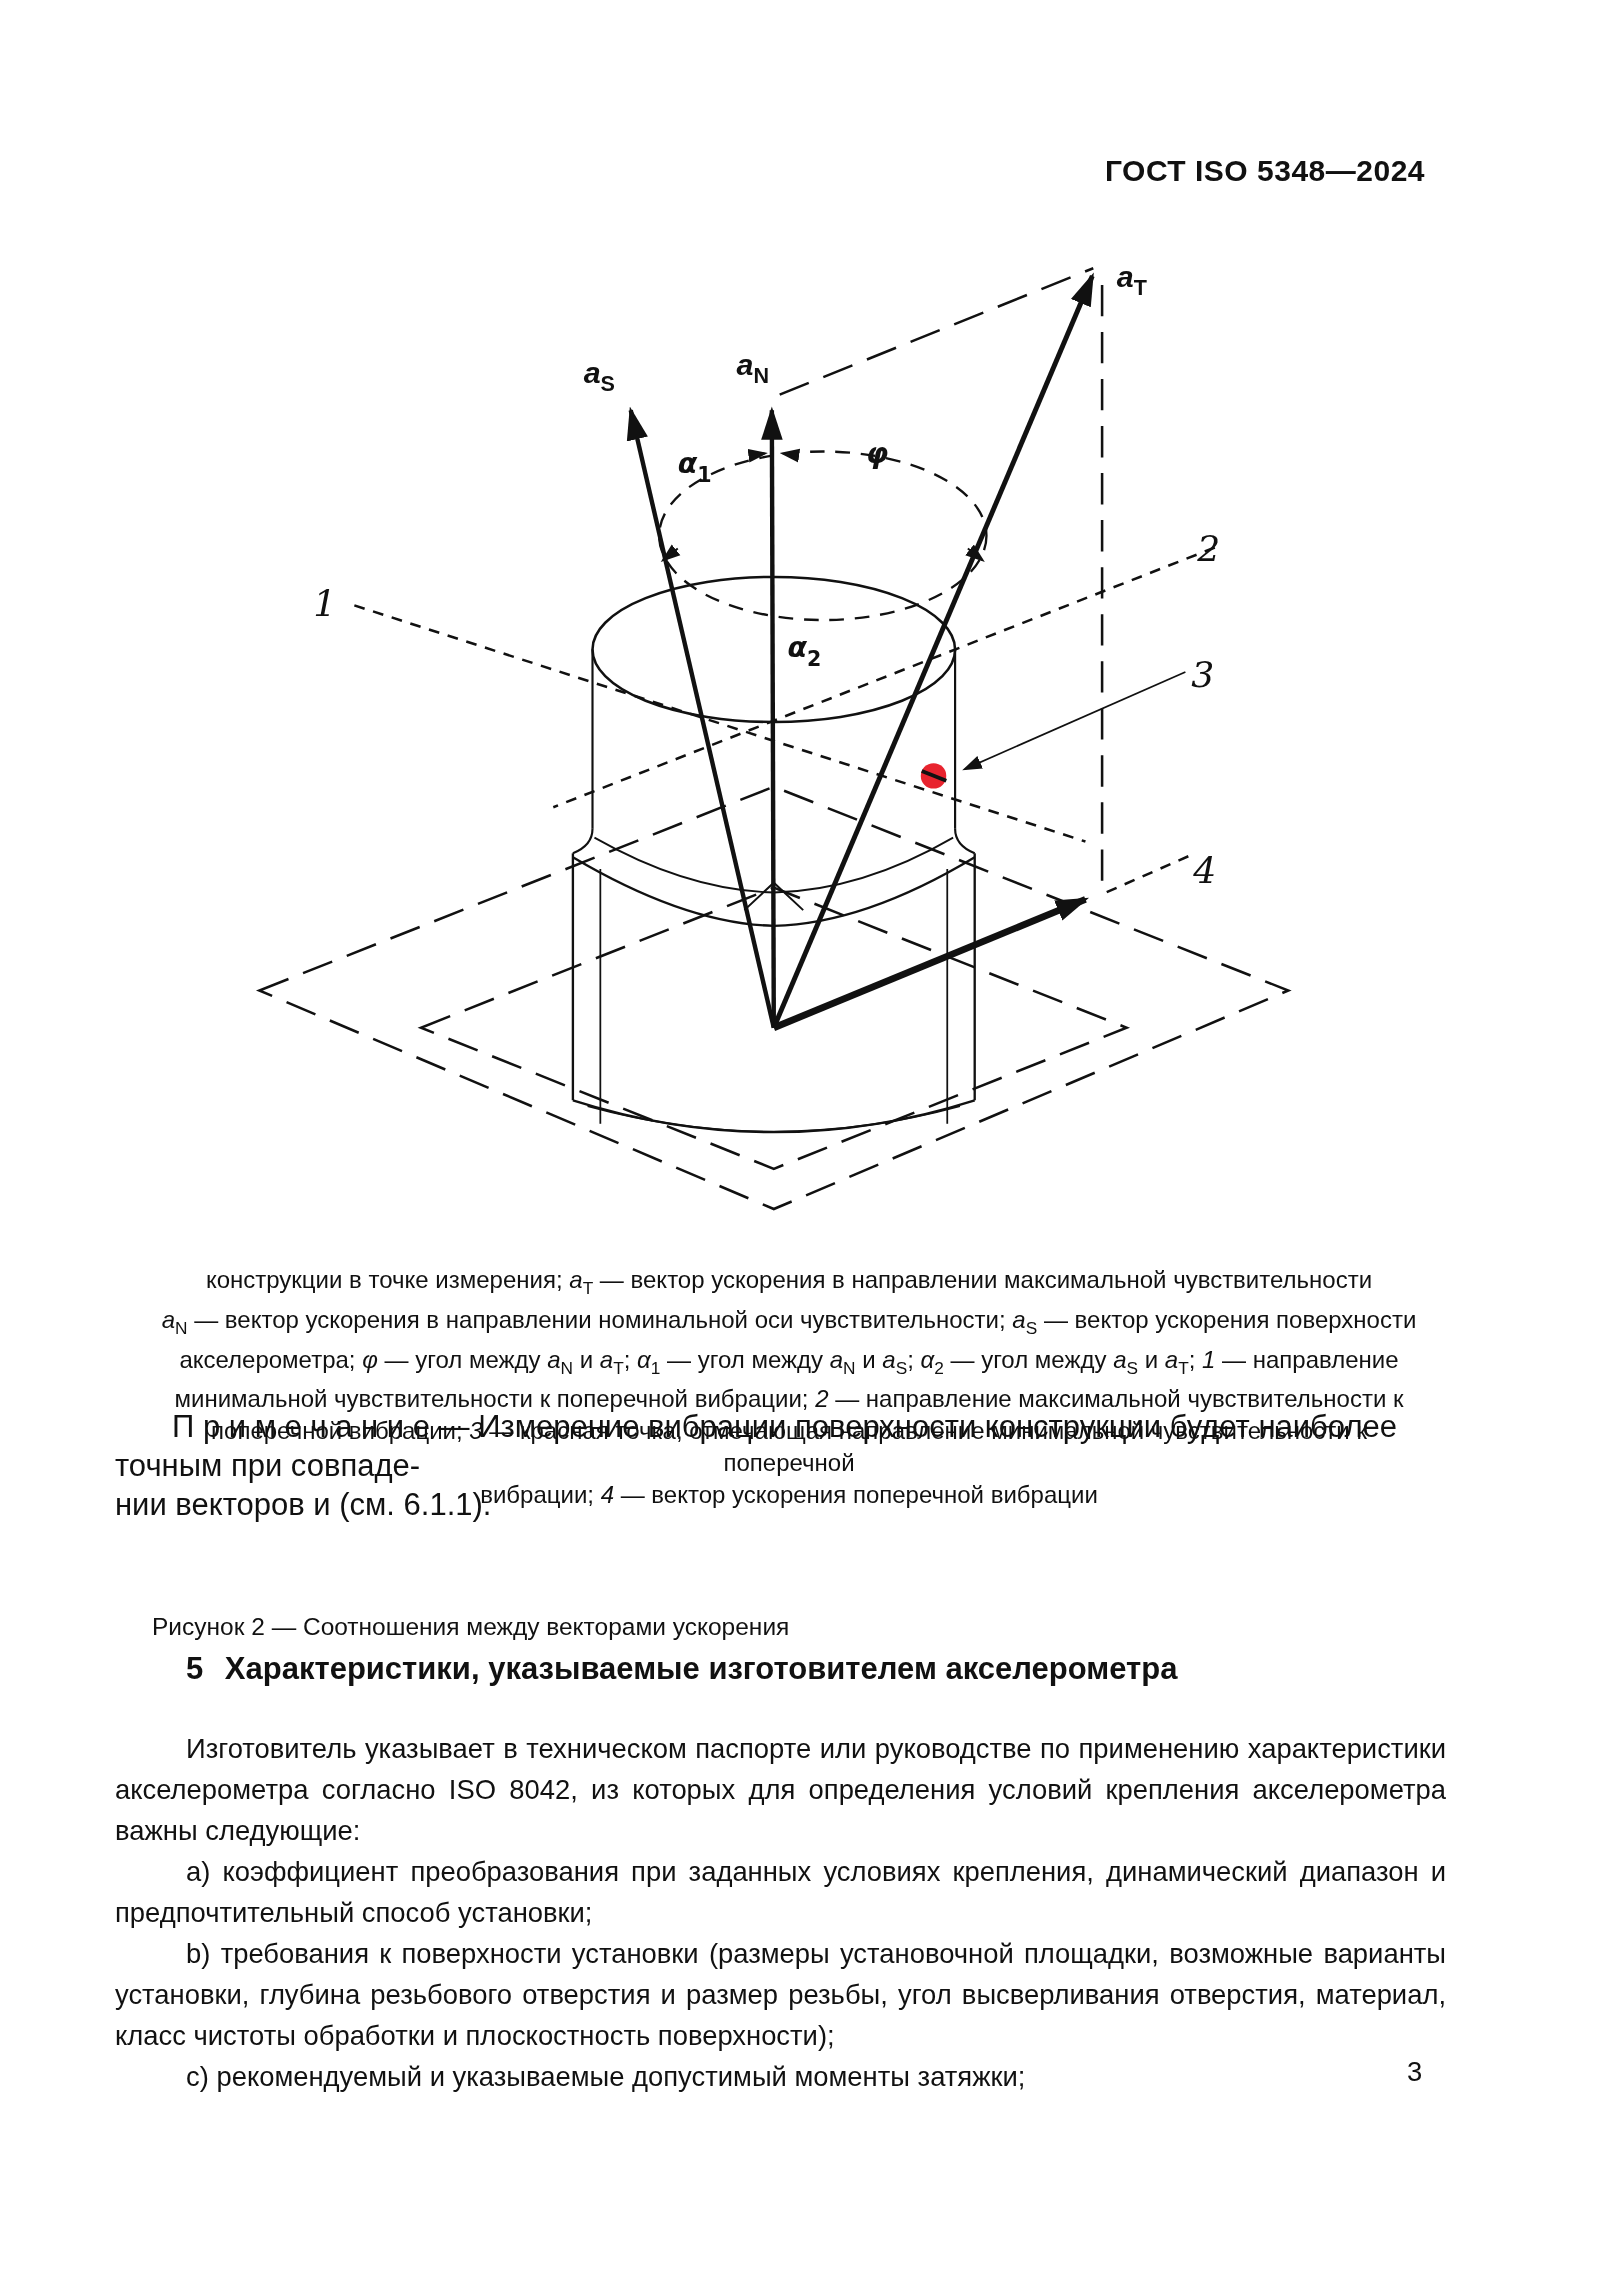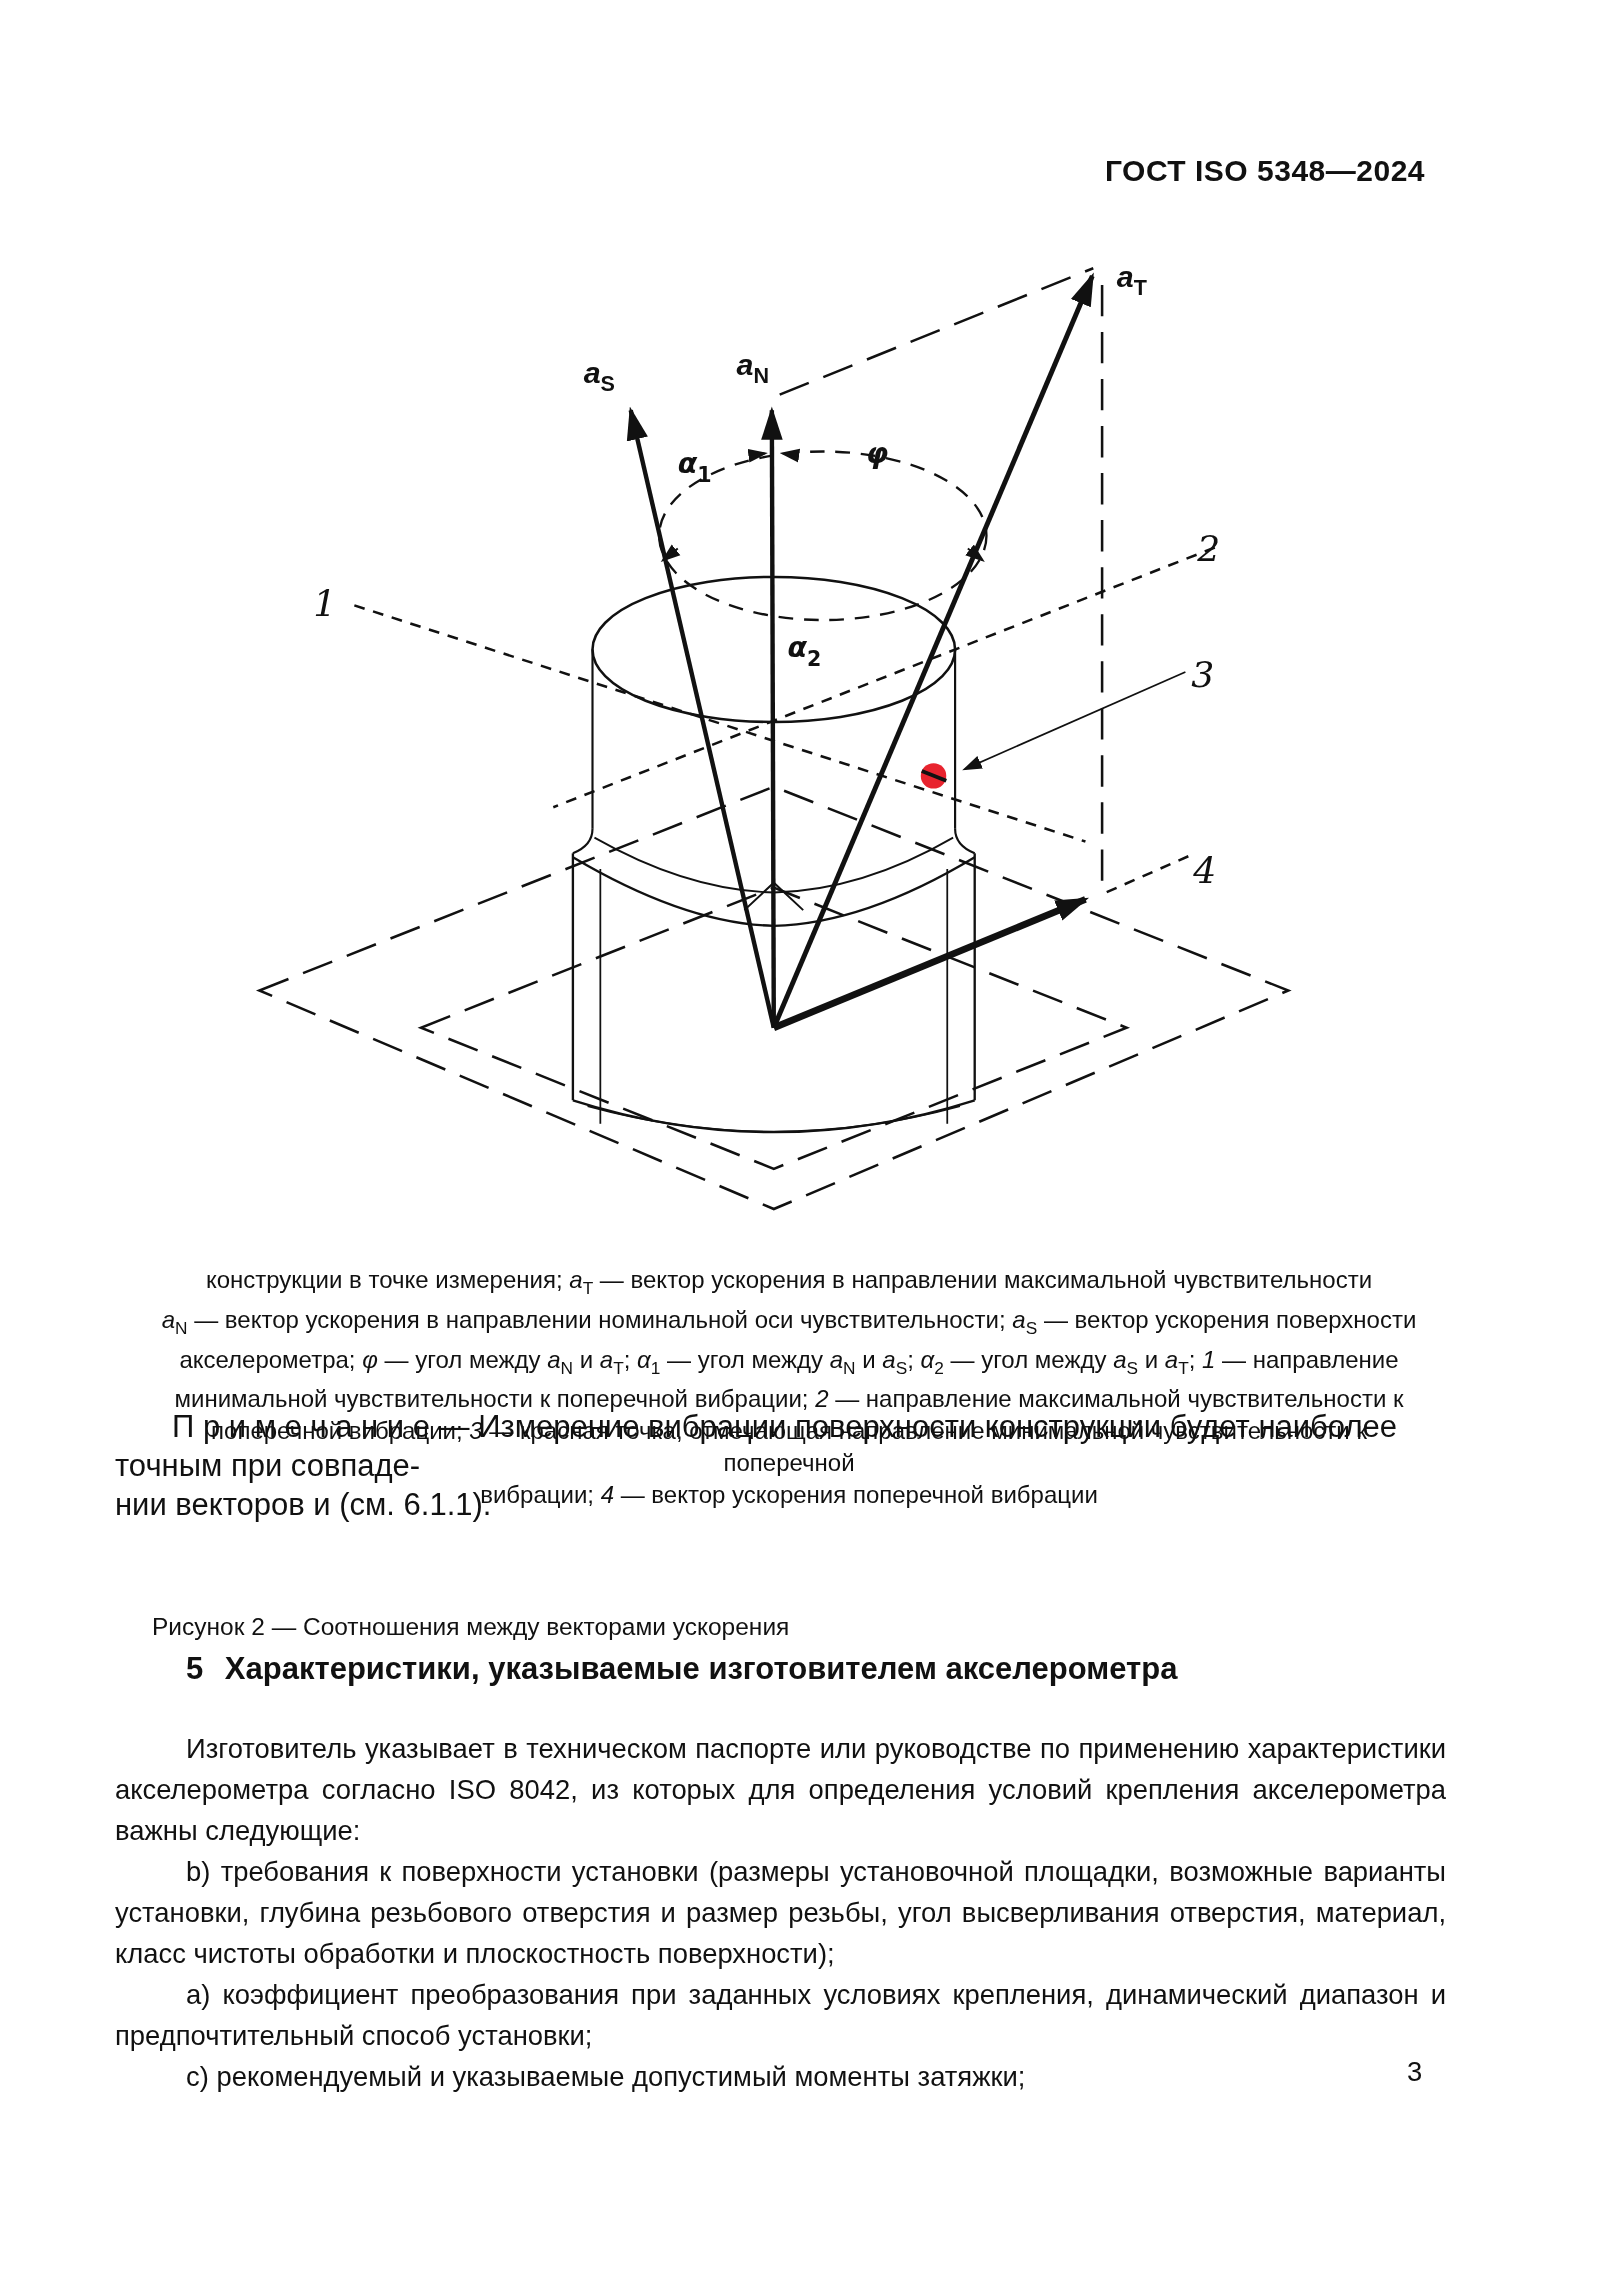--- a/index.html
+++ b/index.html
@@ -136,19 +136,19 @@
 <div class="note"><span>П р и м е ч а н и е  —  Измерение вибрации поверхности конструкции будет наиболее точным при совпаде-</span><br><span>нии векторов и (см. 6.1.1).</span></div>
 
 <div class="fig-title">Рисунок 2 — Соотношения между векторами ускорения</div>
 
 <div class="section-heading">
   <span class="sec-num">5</span><span>Характеристики, указываемые изготовителем акселерометра</span>
 </div>
 
 <div class="body-text">
   <p>Изготовитель указывает в техническом паспорте или руководстве по применению характеристики акселерометра согласно ISO 8042, из которых для определения условий крепления акселерометра важны следующие:</p>
+  <p>a) коэффициент преобразования при заданных условиях крепления, динамический диапазон и предпочтительный способ установки;</p>
   <p>b) требования к поверхности установки (размеры установочной площадки, возможные варианты установки, глубина резьбового отверстия и размер резьбы, угол высверливания отверстия, материал, класс чистоты обработки и плоскостность поверхности);</p>
-  <p>a) коэффициент преобразования при заданных условиях крепления, динамический диапазон и предпочтительный способ установки;</p>
   <p>c) рекомендуемый и указываемые допустимый моменты затяжки;</p>
 </div>
 
 <div class="page-num">3</div>
 
 
 </body></html>

